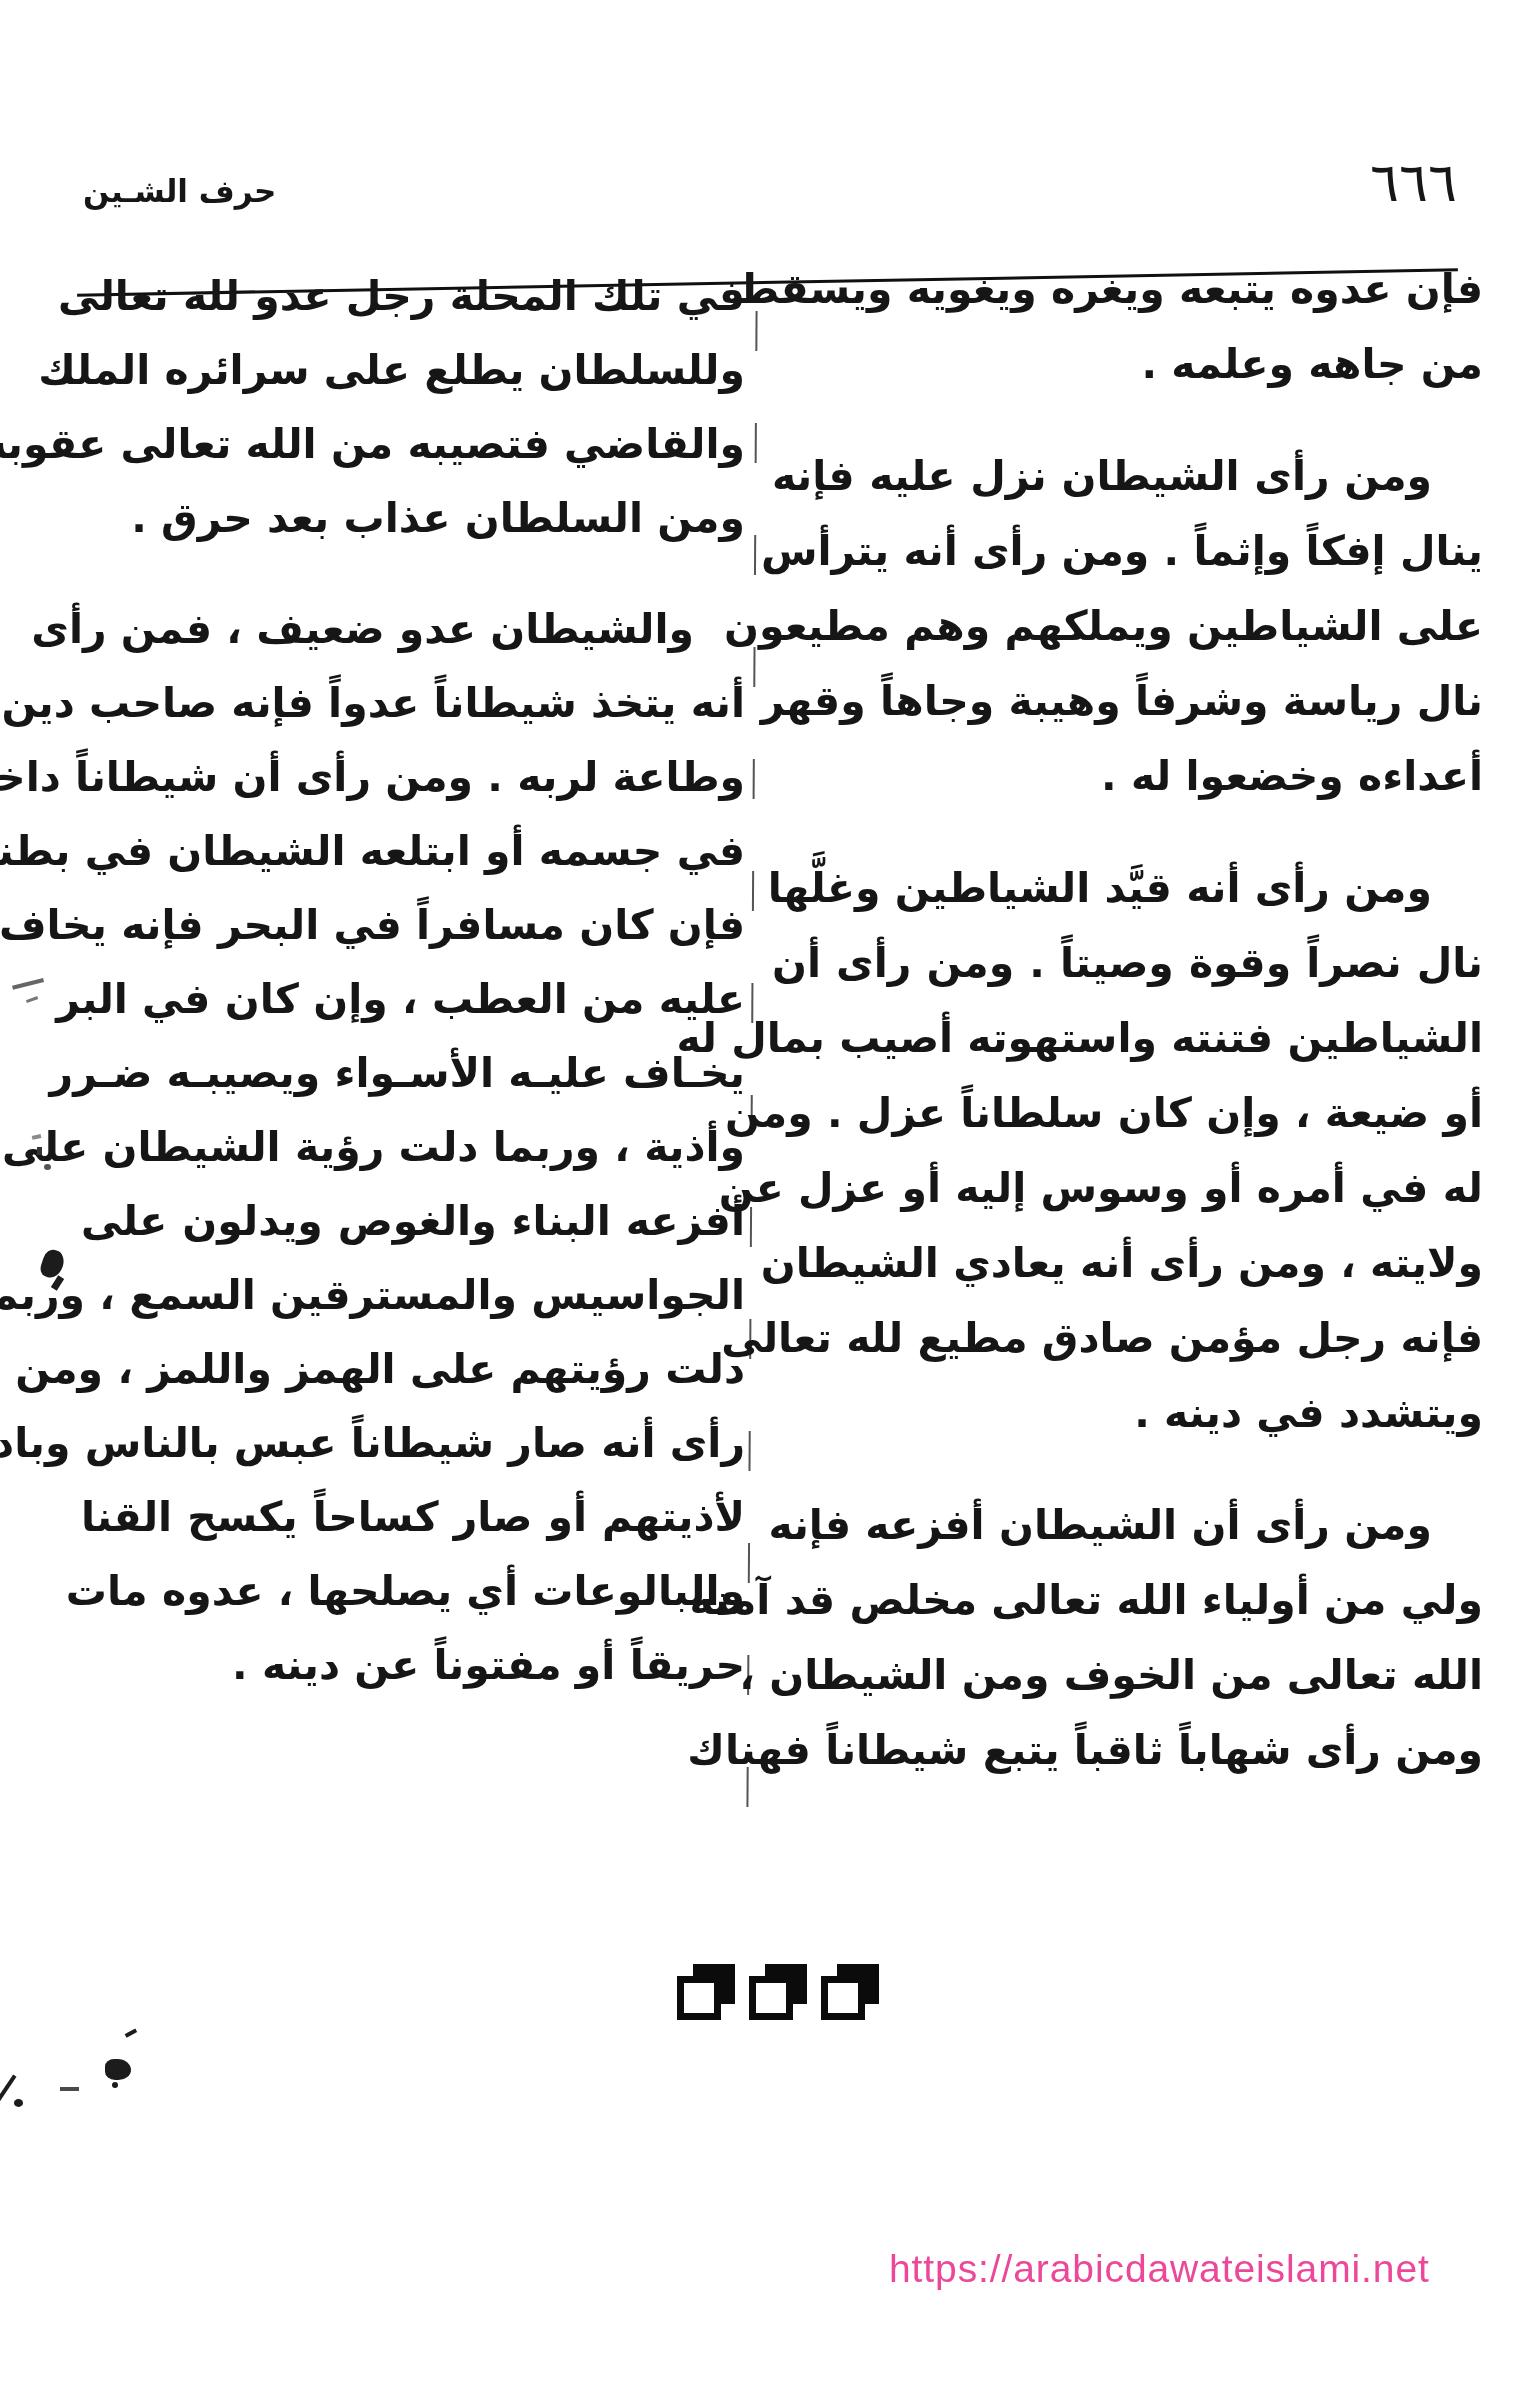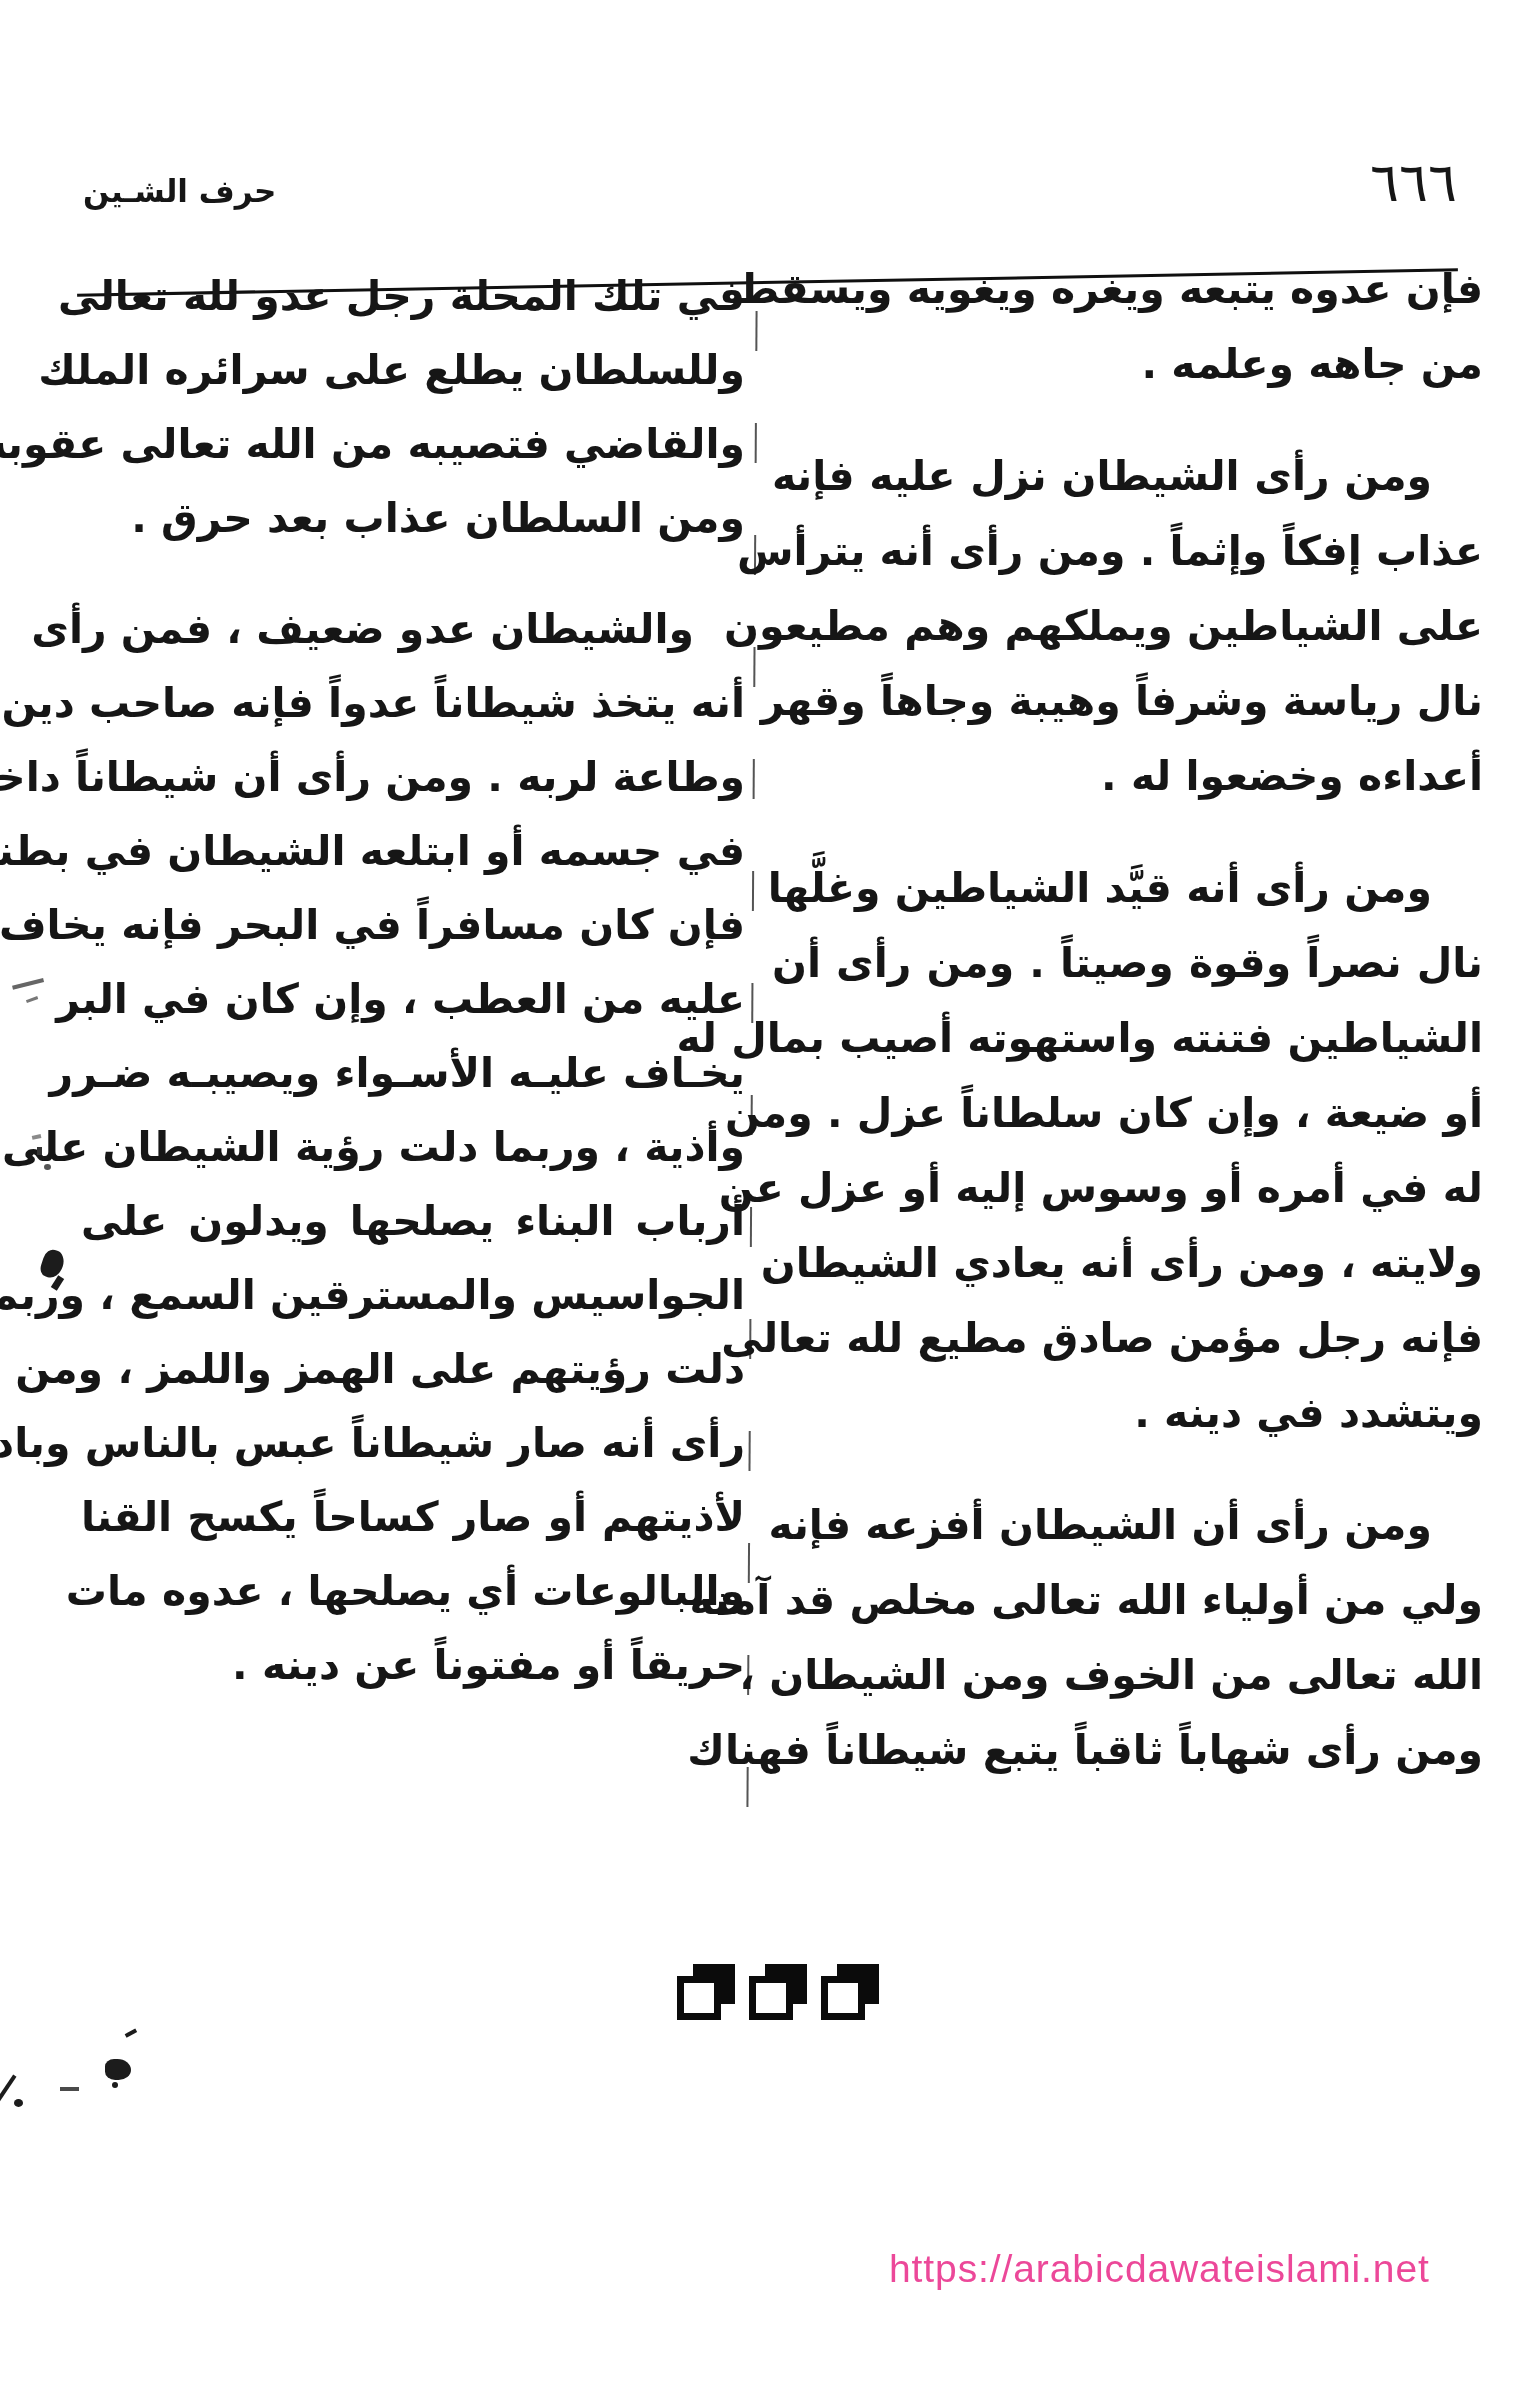--- a/index.html
+++ b/index.html
@@ -96,21 +96,21 @@
 
   <div class="col-divider"></div>
 
   <div class="col col-right" id="col-right">
       <div class="para">
         <div class="line">فإن عدوه يتبعه ويغره ويغويه ويسقط</div>
         <div class="line end">من جاهه وعلمه .</div>
       </div>
       <div class="para indent">
         <div class="line">ومن رأى الشيطان نزل عليه فإنه</div>
-        <div class="line">عذاب إفكاً وإثماً . ومن رأى أنه يترأس</div>
+        <div class="line">ينال إفكاً وإثماً . ومن رأى أنه يترأس</div>
         <div class="line">على الشياطين ويملكهم وهم مطيعون</div>
         <div class="line">نال رياسة وشرفاً وهيبة وجاهاً وقهر</div>
         <div class="line end">أعداءه وخضعوا له .</div>
       </div>
       <div class="para indent">
         <div class="line">ومن رأى أنه قيَّد الشياطين وغلَّها</div>
         <div class="line">نال نصراً وقوة وصيتاً . ومن رأى أن</div>
         <div class="line">الشياطين فتنته واستهوته أصيب بمال له</div>
         <div class="line">أو ضيعة ، وإن كان سلطاناً عزل . ومن</div>
         <div class="line">له في أمره أو وسوس إليه أو عزل عن</div>
@@ -134,21 +134,21 @@
       </div>
       <div class="para indent">
         <div class="line">والشيطان عدو ضعيف ، فمن رأى</div>
         <div class="line">أنه يتخذ شيطاناً عدواً فإنه صاحب دين</div>
         <div class="line">وطاعة لربه . ومن رأى أن شيطاناً داخله</div>
         <div class="line">في جسمه أو ابتلعه الشيطان في بطنه ،</div>
         <div class="line">فإن كان مسافراً في البحر فإنه يخاف</div>
         <div class="line">عليه من العطب ، وإن كان في البر</div>
         <div class="line">يخـاف عليـه الأسـواء ويصيبـه ضـرر</div>
         <div class="line">وأذية ، وربما دلت رؤية الشيطان على</div>
-        <div class="line">أرباب البناء يصلحها ويدلون على</div>
+        <div class="line">أفزعه البناء والغوص ويدلون على</div>
         <div class="line">الجواسيس والمسترقين السمع ، وربما</div>
         <div class="line">دلت رؤيتهم على الهمز واللمز ، ومن</div>
         <div class="line">رأى أنه صار شيطاناً عبس بالناس وبادر</div>
         <div class="line">لأذيتهم أو صار كساحاً يكسح القنا</div>
         <div class="line">والبالوعات أي يصلحها ، عدوه مات</div>
         <div class="line end">حريقاً أو مفتوناً عن دينه .</div>
       </div>
     </div>
 
   <div class="ornaments">

